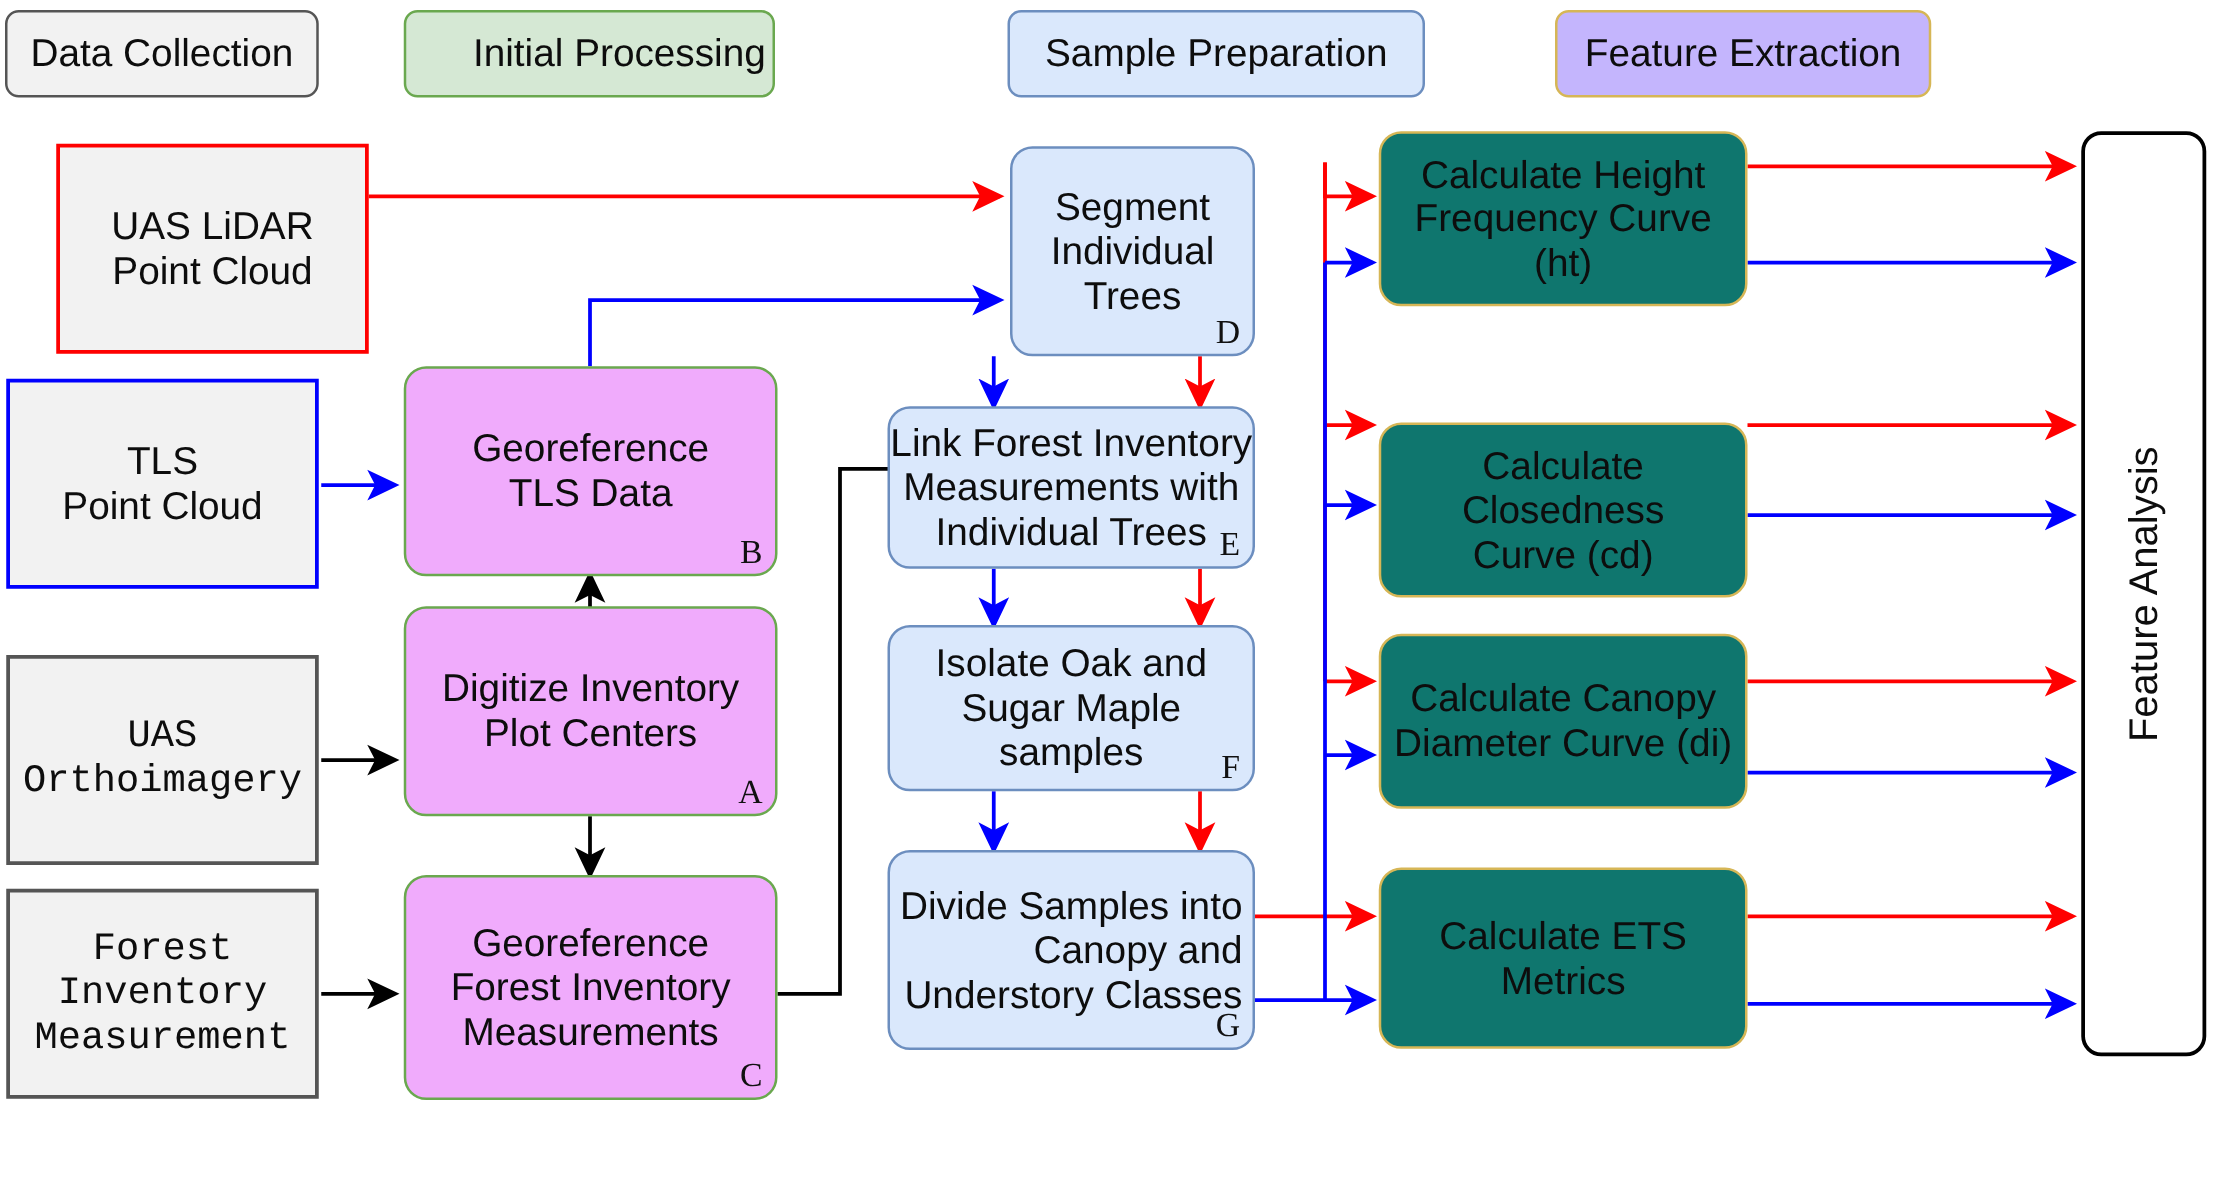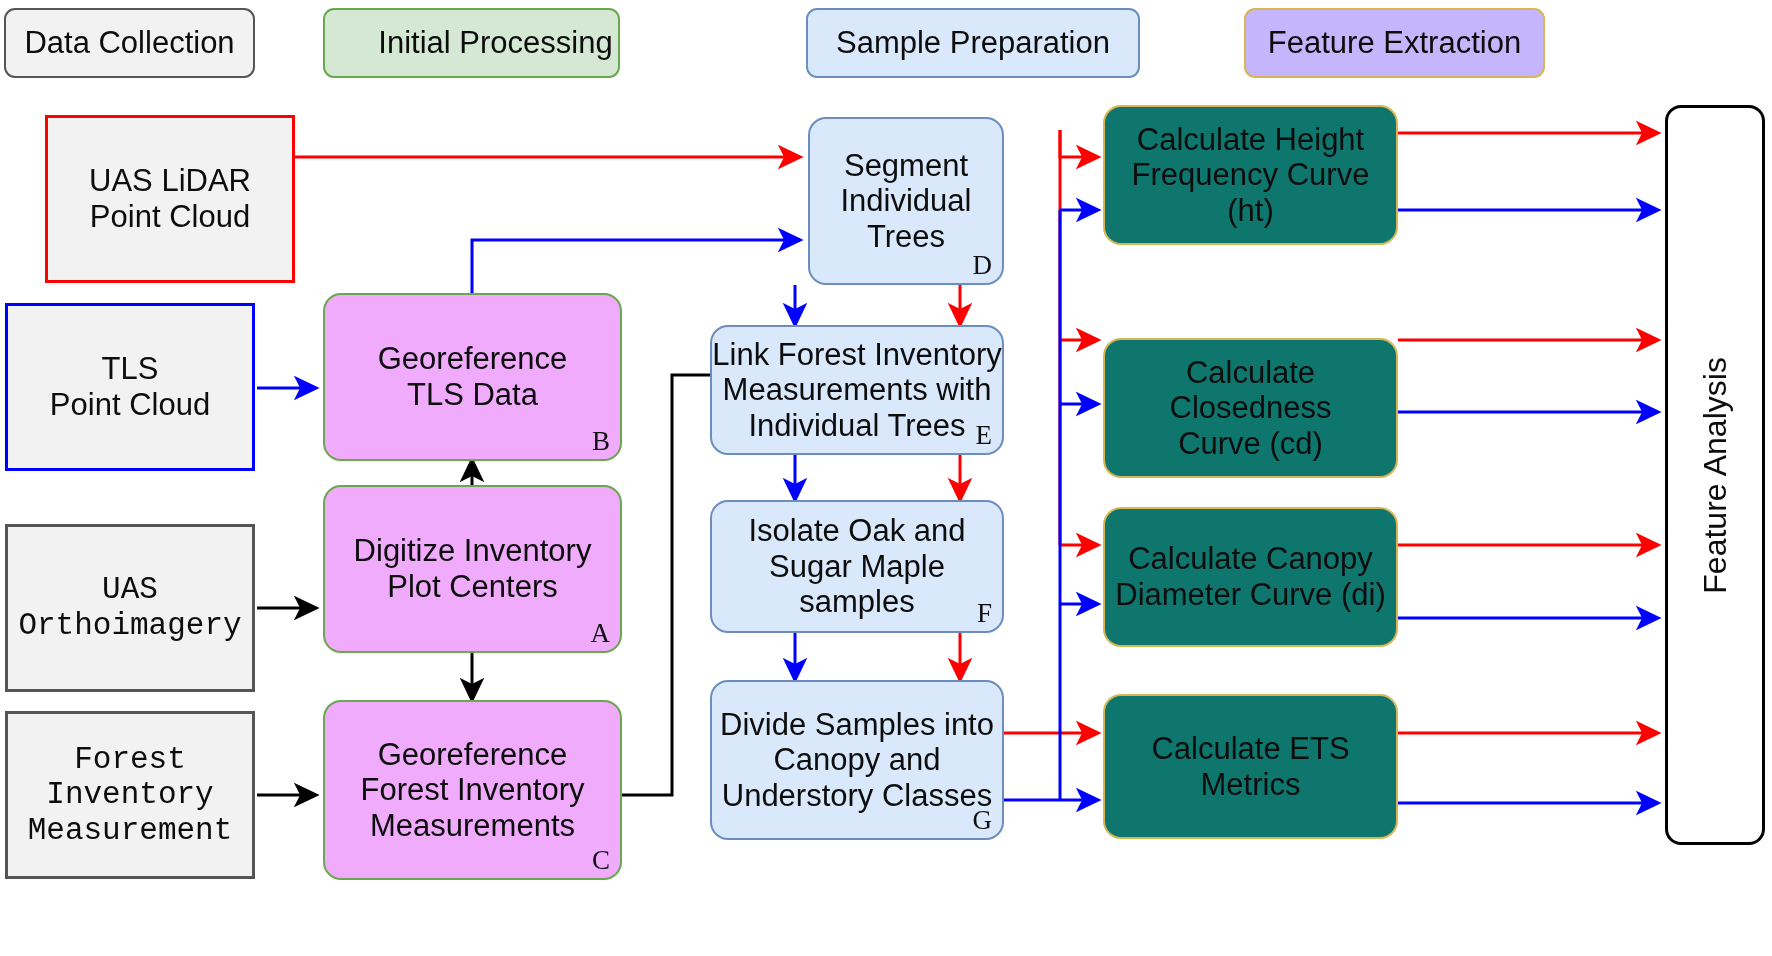--- a/index.html
+++ b/index.html
@@ -157,21 +157,21 @@
     <span class="txt">Link Forest Inventory
 Measurements with
 Individual Trees</span>
     <span class="tag">E</span>
   </div>
   <div class="node proc proc-blue" style="left:710px;top:500px;width:294px;height:133px;">
     <span class="txt">Isolate Oak and
 Sugar Maple samples</span>
     <span class="tag">F</span>
   </div>
-  <div class="node proc proc-blue" style="left:710px;top:680px;width:294px;height:160px;">
+  <div class="node proc proc-blue" style="left:710px;top:680px;width:294px;height:160px;text-align:right;">
     <span class="txt">Divide Samples into
 Canopy and
 Understory Classes</span>
     <span class="tag">G</span>
   </div>
 
   <div class="node proc proc-yellow" style="left:1103px;top:105px;width:295px;height:140px;">
     <span class="txt">Calculate Height
 Frequency Curve (ht)</span>
   </div>

